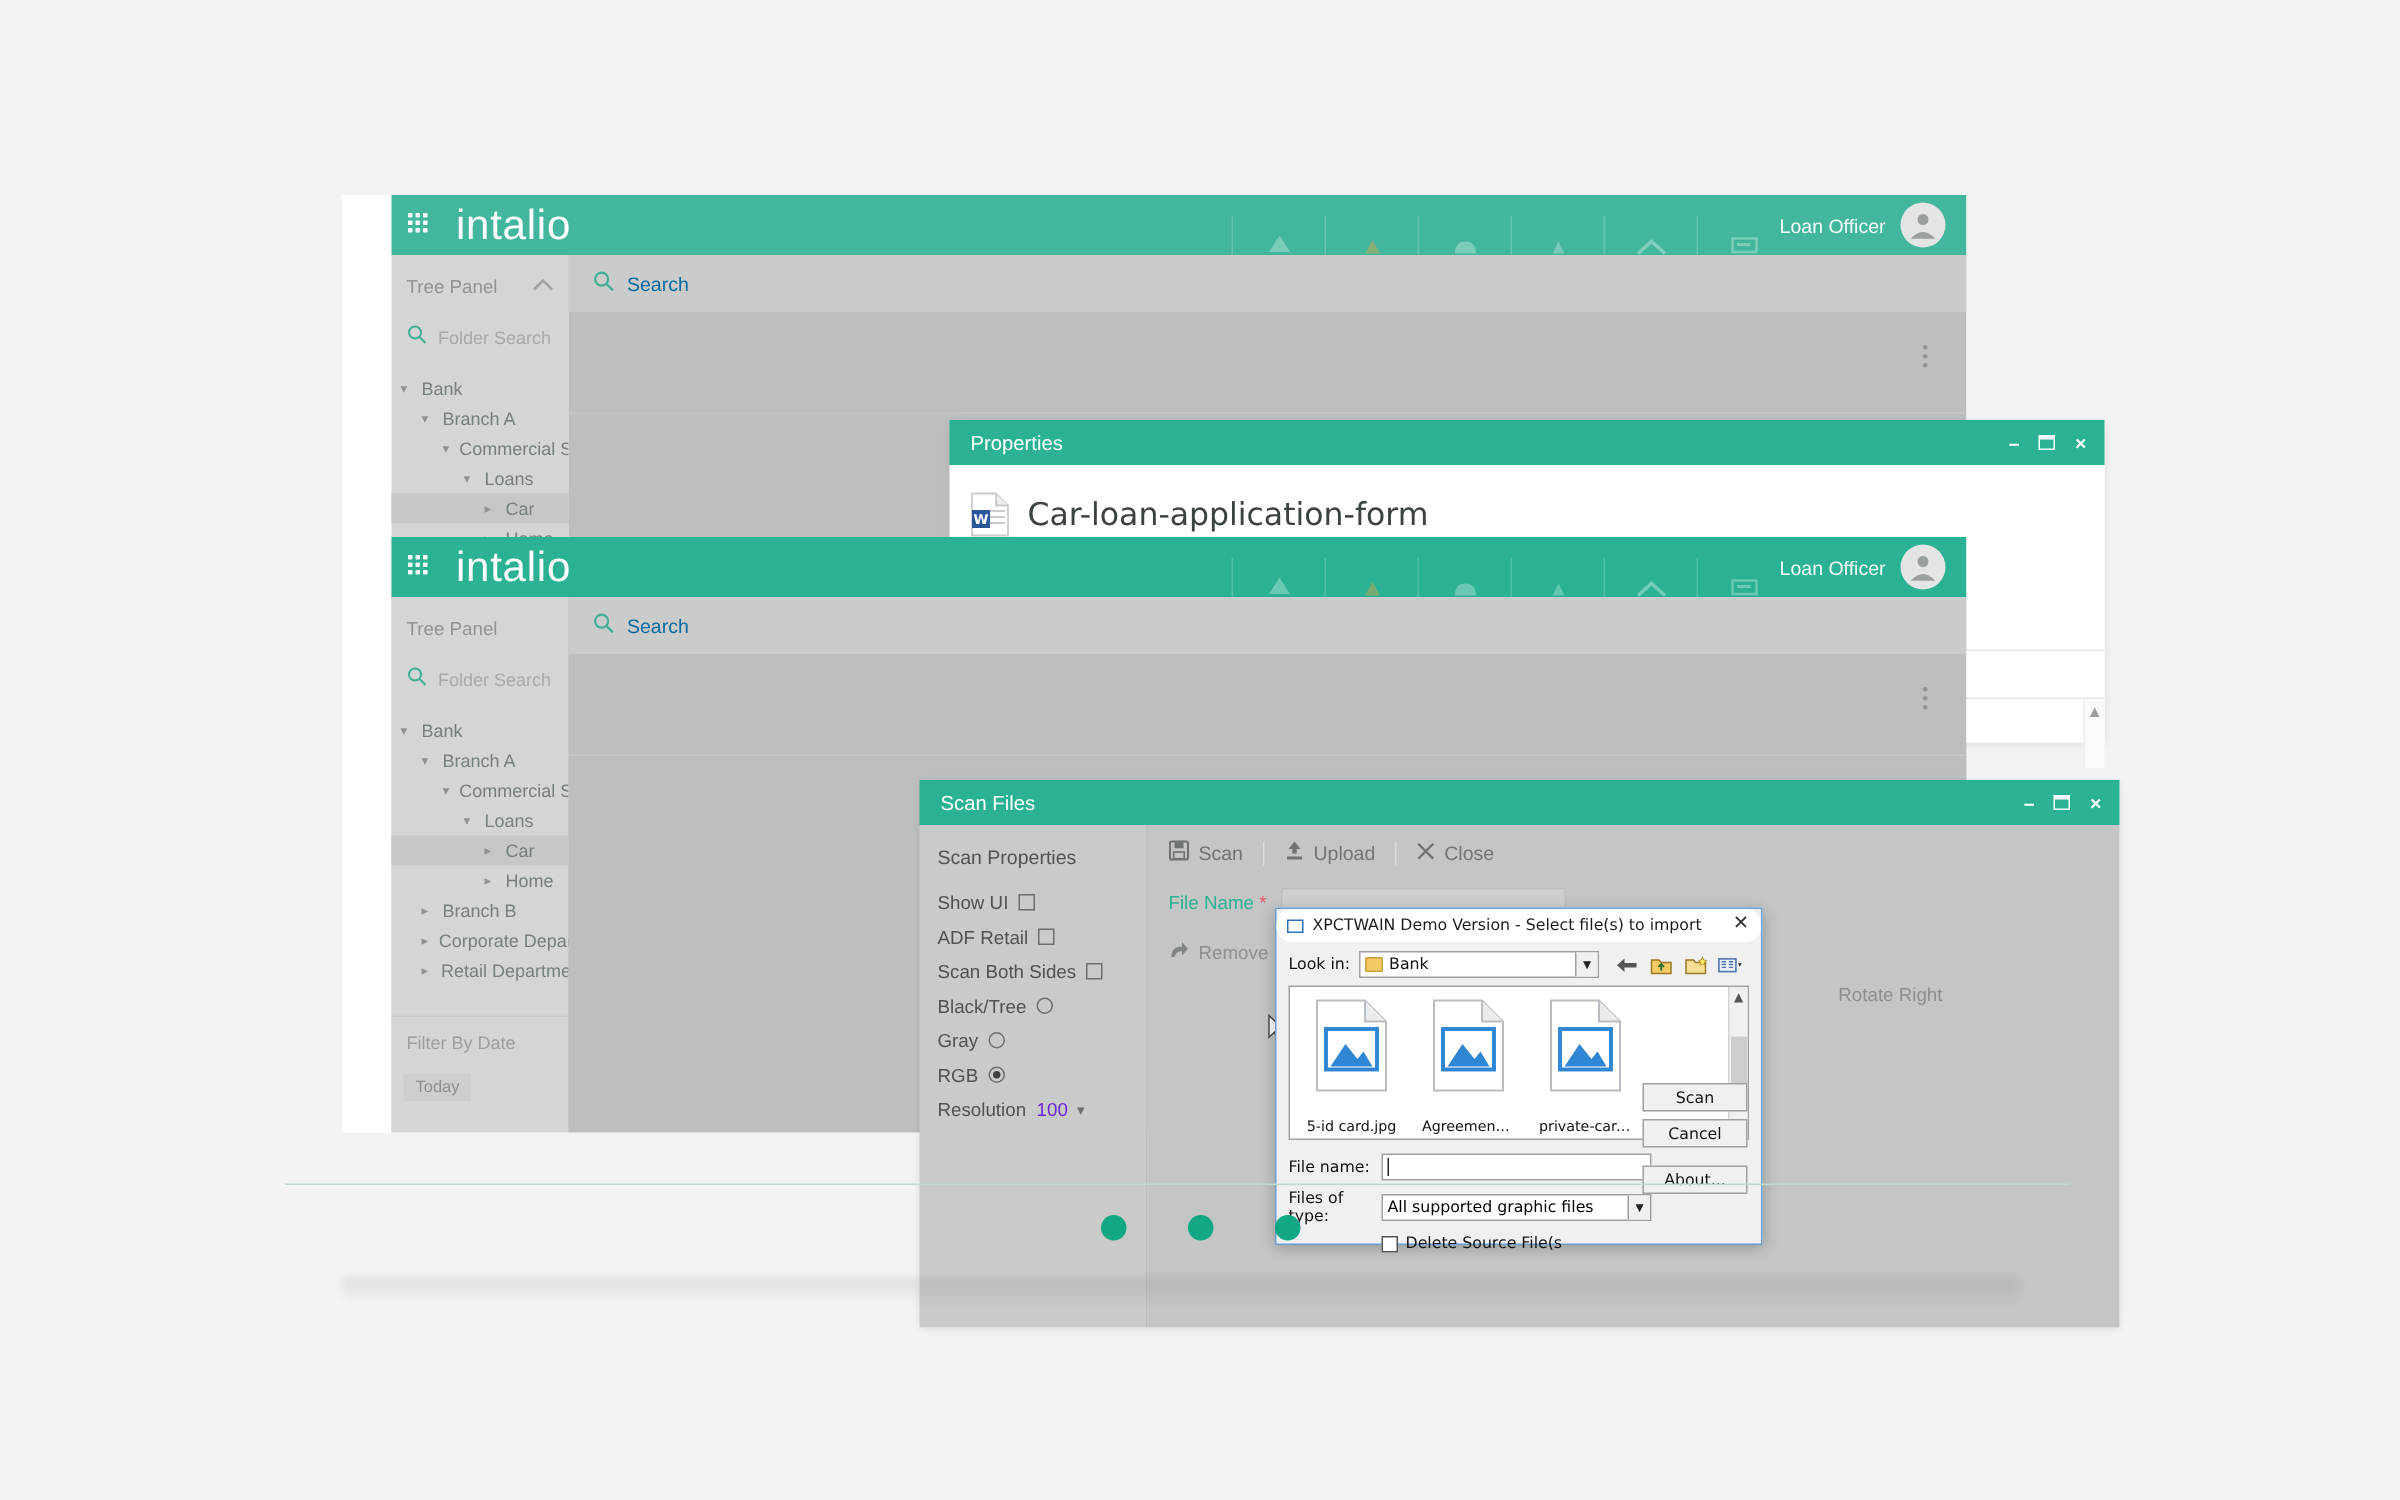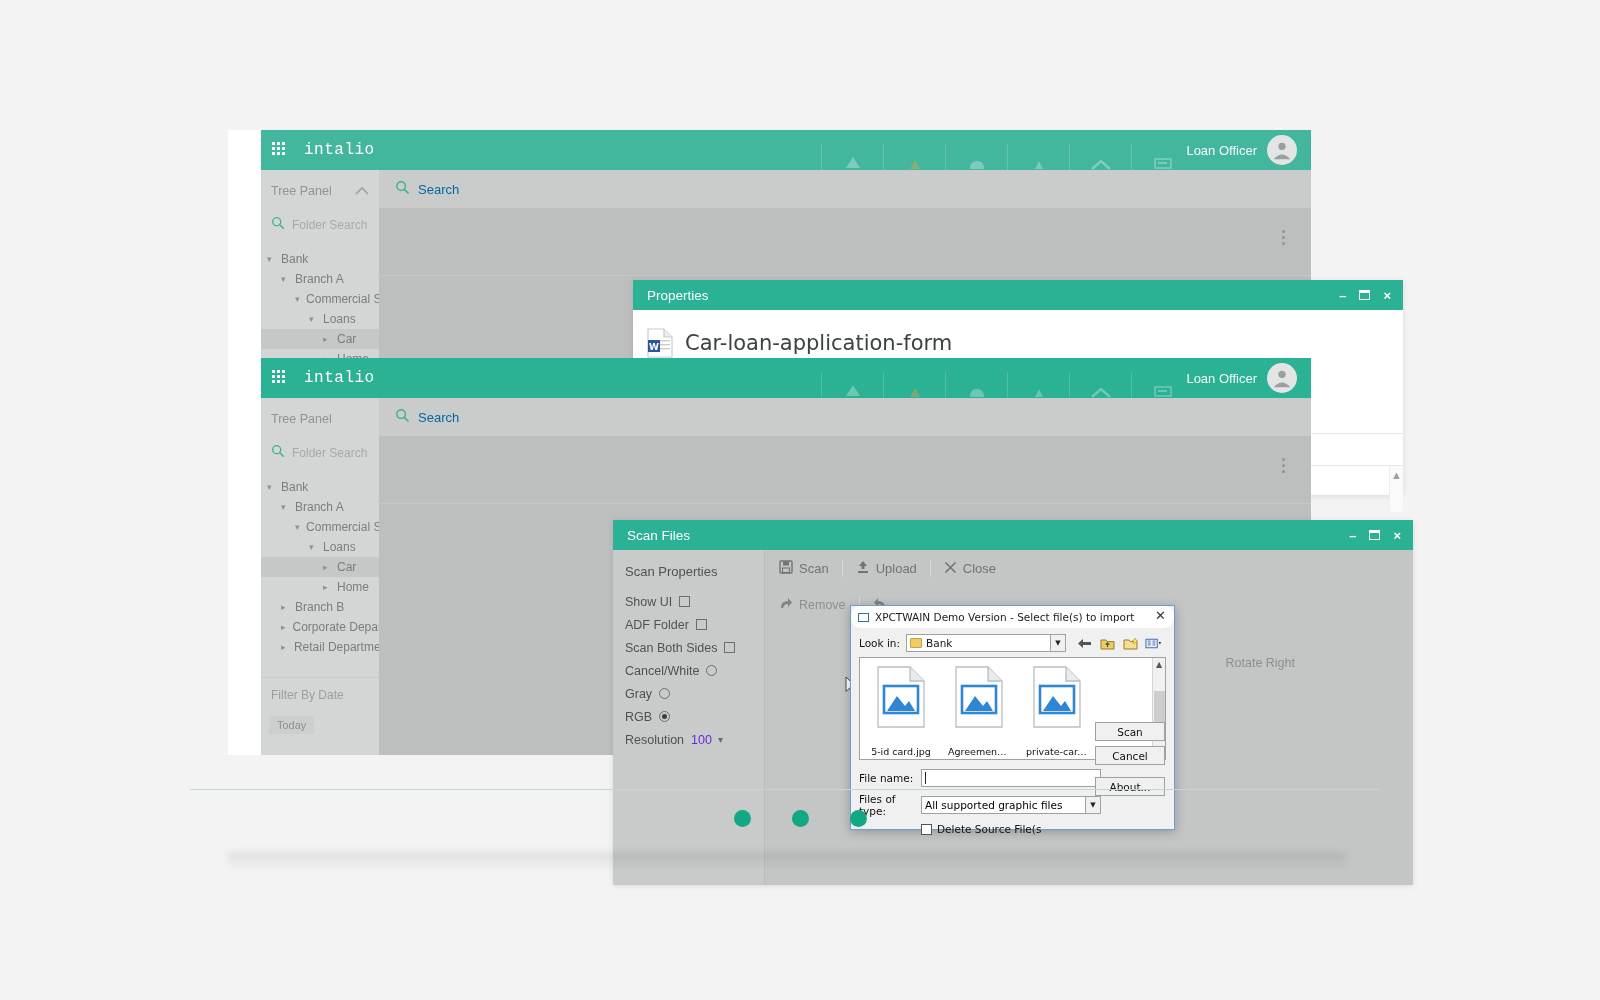--- a/index.html
+++ b/index.html
@@ -33,22 +33,22 @@
   .app-header.dim { background:#43b79d; }
 
   .grid-icon {
     width:16px; height:16px; margin-left:11px; margin-right:16px;
     display:grid; grid-template-columns:repeat(3,3px); grid-template-rows:repeat(3,3px);
     gap:2px;
   }
   .grid-icon i { background:#ffffff; display:block; width:3px; height:3px; border-radius:0.5px; }
 
   .brand {
-    color:#ffffff; font-size:16px; letter-spacing:.5px;
-    font-weight:400; font-family:Liberation Mono, monospace;
+    color:#ffffff; font-size:28px; letter-spacing:.5px;
+    font-weight:400; font-family:Liberation Sans, sans-serif;
   }
 
   .header-right {
     position:absolute; right:0; top:0; height:40px;
     display:flex; align-items:center; gap:10px; padding-right:14px;
   }
   .user-name { color:#ffffff; font-size:13px; opacity:.95; }
   .avatar {
     width:30px; height:30px; border-radius:50%;
     background:#e3e5e4; display:flex; align-items:center; justify-content:center;
@@ -626,30 +626,30 @@
     <div class="scan-body">
 
       <div class="scan-props">
         <div class="sp-title">Scan Properties</div>
 
         <div class="sp-row">
           <span>Show UI</span>
           <span class="cb"></span>
         </div>
         <div class="sp-row">
-          <span>ADF Folder</span>
+          <span>ADF Retail</span>
           <span class="cb"></span>
         </div>
         <div class="sp-row">
           <span>Scan Both Sides</span>
           <span class="cb"></span>
         </div>
 
         <div class="sp-row">
-          <span>Cancel/White</span>
+          <span>Black/Tree</span>
           <span class="rb"></span>
         </div>
         <div class="sp-row">
           <span>Gray</span>
           <span class="rb"></span>
         </div>
         <div class="sp-row">
           <span>RGB</span>
           <span class="rb on"></span>
         </div>
@@ -689,20 +689,26 @@
           <span class="tb-btn">
             <span>
               <svg width="13" height="13" viewBox="0 0 13 13">
                   <path d="M1.5 1.5 L11.5 11.5 M11.5 1.5 L1.5 11.5" stroke="#6f7574" stroke-width="1.6"></path>
                 </svg>
             </span>
             <span>Close</span>
           </span>
         </div>
 
+        <div class="scan-field-row">
+          <span class="scan-field-label">
+            <span>File Name</span><span class="req"> *</span>
+          </span>
+          <span class="scan-field-input"></span>
+        </div>
 
         <div class="scan-actions">
           <span class="tb-btn">
             <span>
               <svg width="14" height="13" viewBox="0 0 14 13">
                   <path d="M2 11 Q2 4 9 4 L9 1 L13 5.5 L9 10 L9 7 Q5 7 4 11 Z" fill="#7f8584"></path>
                 </svg>
             </span>
             <span>Remove</span>
           </span>

